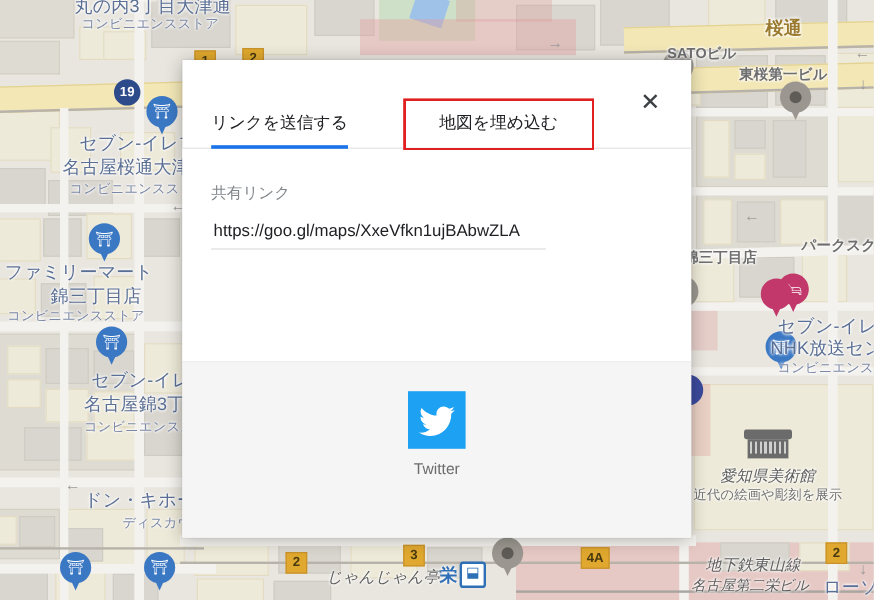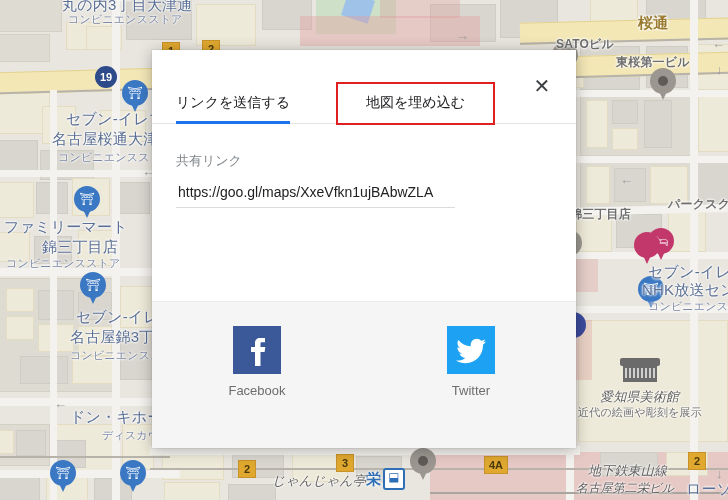--- a/index.html
+++ b/index.html
@@ -625,28 +625,20 @@
     <div class="dlg-body">
       <div class="field-label">共有リンク</div>
       <div class="link-row">
         <input class="link-input" type="text" value="https://goo.gl/maps/XxeVfkn1ujBAbwZLA" style="">
       </div>
     </div>
 
     <div class="dlg-footer">
       <div class="social-row">
 
-        <div class="social">
-          <div class="sq" style="background:#3b5998;">
-            <svg width="48" height="48" viewBox="0 0 48 48" aria-hidden="true">
-              <path fill="#ffffff" d="M31 12h-4.2C24.1 12 22 14.1 22 16.8V21h-4v5h4v14h5.5V26h4.1l.7-5h-4.8v-3.4c0-.8.5-1.3 1.3-1.3H32V12z"></path>
-            </svg>
-          </div>
-          <div class="nm">Facebook</div>
-        </div>
 
         <div class="social">
           <div class="sq" style="background:#1da1f2;">
             <svg width="48" height="48" viewBox="0 0 48 48" aria-hidden="true">
               <path fill="#ffffff" d="M39 15.6c-1.1.5-2.3.8-3.5 1 1.3-.8 2.2-2 2.7-3.4-1.2.7-2.5 1.2-3.9 1.5-1.1-1.2-2.7-2-4.5-2-3.4 0-6.1 2.8-6.1 6.2 0 .5.1 1 .2 1.4-5.1-.3-9.6-2.7-12.6-6.4-.5.9-.8 2-.8 3.1 0 2.1 1.1 4 2.7 5.1-1 0-1.9-.3-2.8-.8v.1c0 3 2.1 5.5 4.9 6.1-.5.1-1 .2-1.6.2-.4 0-.8 0-1.2-.1.8 2.4 3 4.2 5.7 4.3-2.1 1.7-4.7 2.7-7.6 2.7-.5 0-1 0-1.5-.1 2.7 1.8 6 2.8 9.4 2.8 11.3 0 17.5-9.5 17.5-17.7v-.8c1.2-.9 2.2-2 3-3.2z"></path>
             </svg>
           </div>
           <div class="nm">Twitter</div>
         </div>
 

